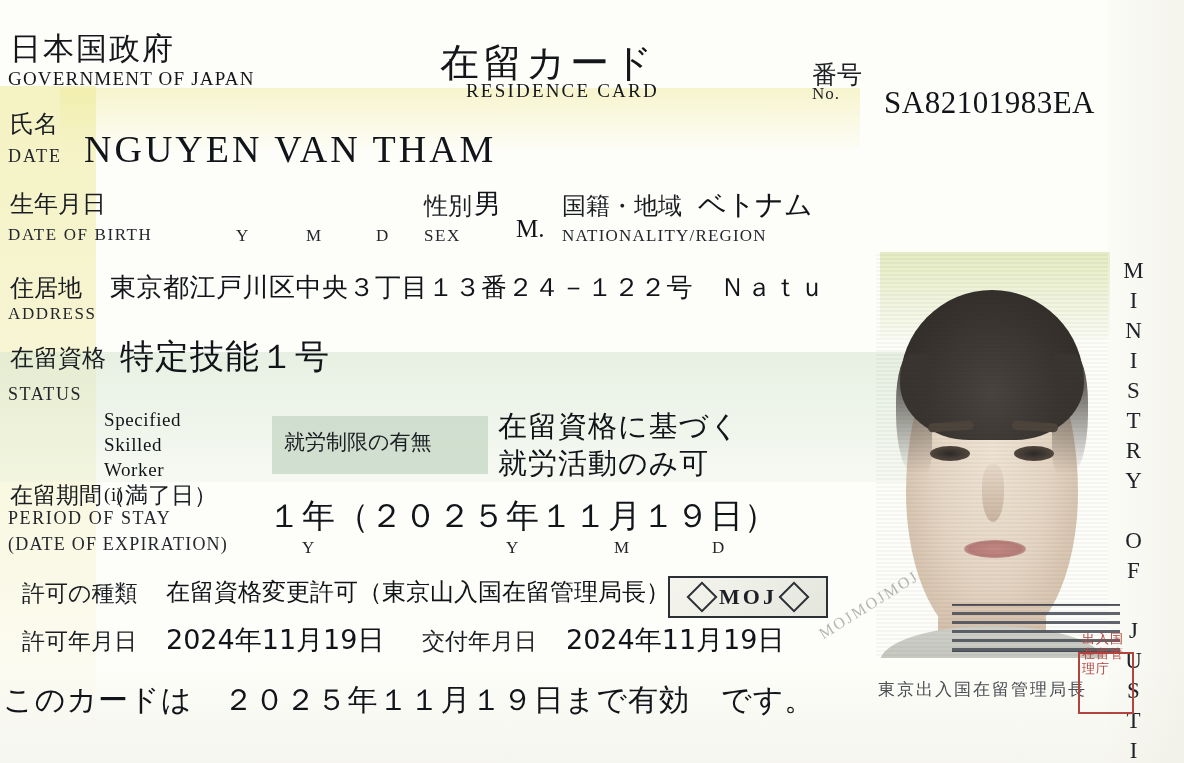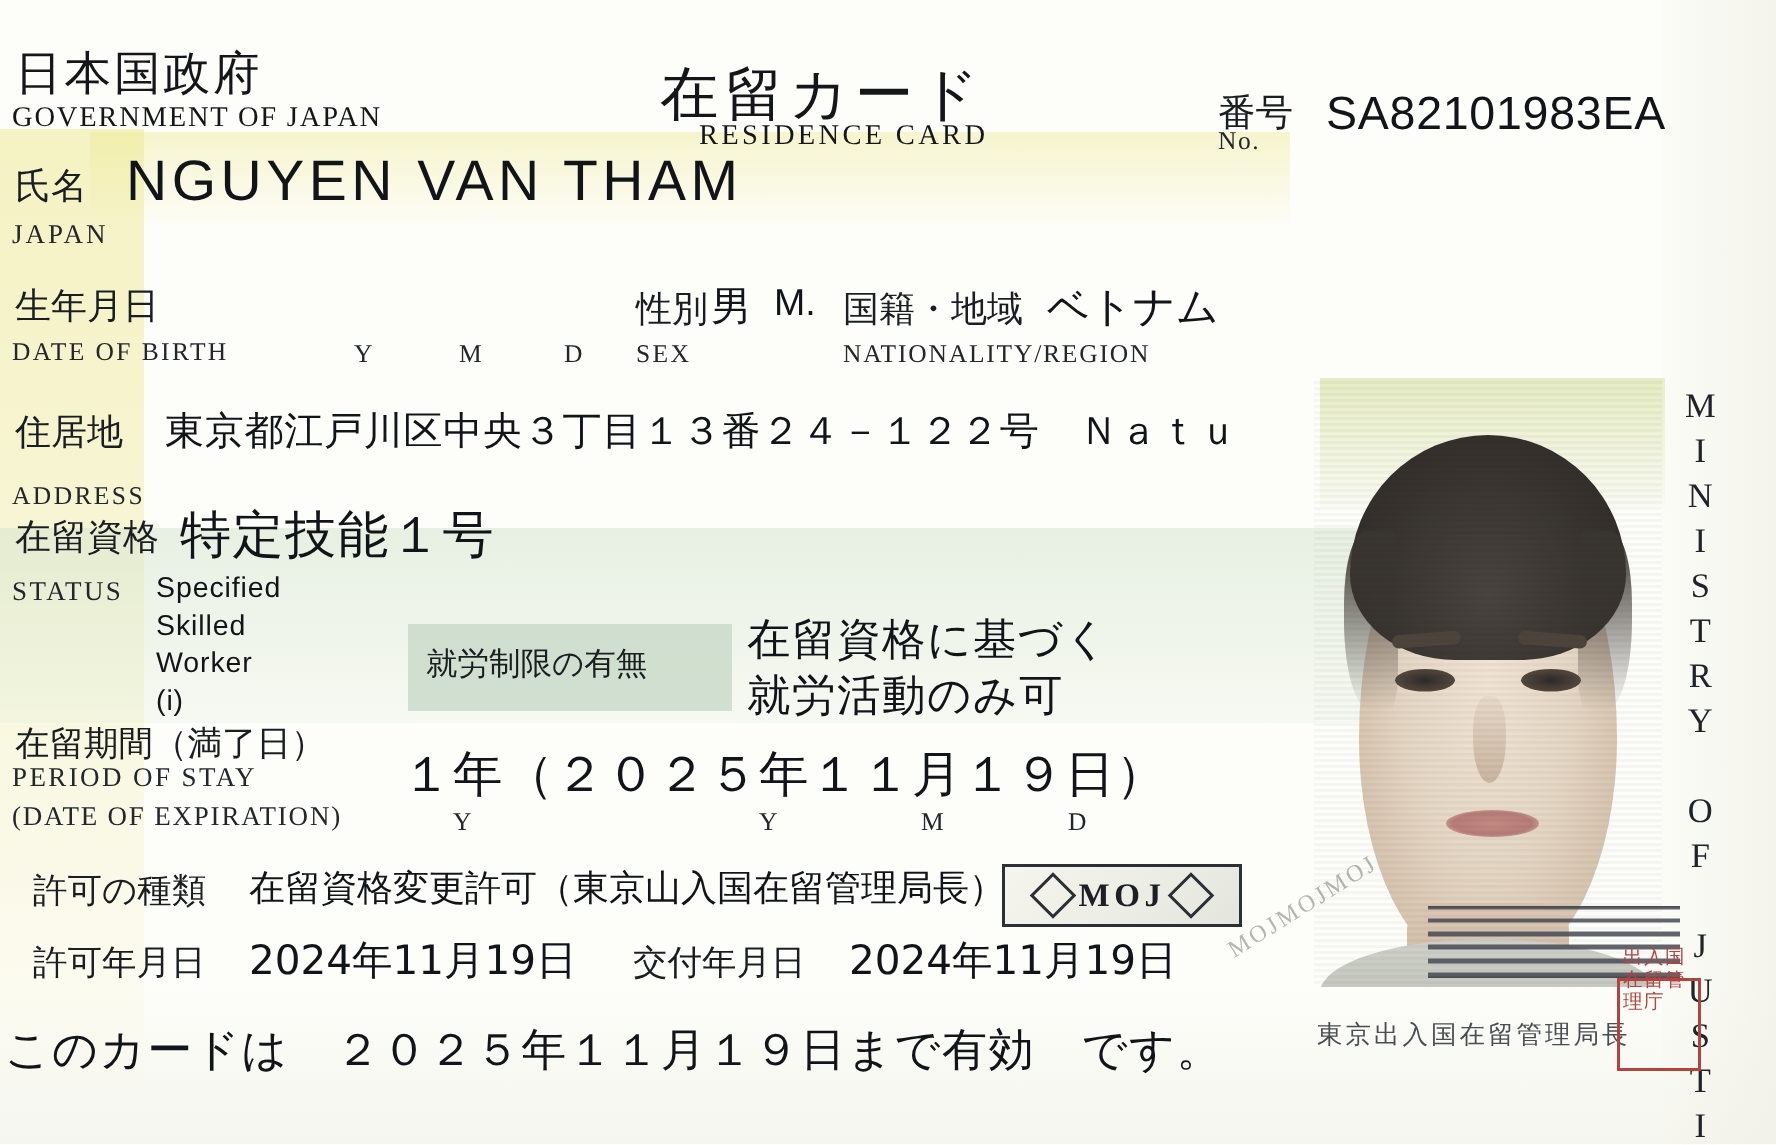--- a/index.html
+++ b/index.html
@@ -54,21 +54,21 @@
   }
 
   
   .abs { position: absolute; white-space: pre; }
   .jp { font-family: "DejaVu Sans", sans-serif; }
   .en { font-family: "Liberation Serif", serif; letter-spacing: 1px; }
 
   .lbl-jp { font-family: "DejaVu Sans", sans-serif; font-size: 22px; color: #1a1d22; }
   .lbl-en { font-family: "Liberation Serif", serif; font-size: 17px; letter-spacing: 1.6px; color: #23262c; }
   .val-jp { font-family: "DejaVu Sans", sans-serif; color: #111419; }
-  .val-en { font-family: Liberation Sans, sans-serif; color: #111419; }
+  .val-en { font-family: Liberation Serif, serif; color: #111419; margin-top: 27px; }
 
   
   #gov-jp { left: 10px; top: 28px; font-size: 31px; letter-spacing: 2px; }
   #gov-en { left: 8px; top: 68px; font-size: 19px; letter-spacing: 1.2px; }
 
   #title-jp { left: 440px; top: 36px; font-size: 39px; letter-spacing: 4px; }
   #title-en { left: 466px; top: 80px; font-size: 19px; letter-spacing: 2.2px; }
 
   #no-jp { left: 812px; top: 58px; font-size: 25px; }
   #no-en { left: 812px; top: 84px; font-size: 17px; letter-spacing: 1px; }
@@ -91,21 +91,21 @@
   #sex-val { left: 474px; top: 186px; font-size: 27px; }
   #sex-en { left: 424px; top: 226px; font-size: 17px; letter-spacing: 1.6px; }
   #sex-m { left: 516px; top: 188px; font-size: 25px; }
 
   #nat-jp { left: 562px; top: 190px; font-size: 24px; }
   #nat-val { left: 698px; top: 186px; font-size: 28px; }
   #nat-en { left: 562px; top: 226px; font-size: 17px; letter-spacing: 1.2px; }
 
   
   #addr-jp { left: 10px; top: 272px; font-size: 24px; font-family: Liberation Mono, monospace; }
-  #addr-en { left: 8px; top: 321px; font-size: 17px; letter-spacing: 1.6px; }
+  #addr-en { left: 8px; top: 304px; font-size: 17px; letter-spacing: 1.6px; }
   #addr-l1 { left: 110px; top: 270px; font-size: 26px; letter-spacing: 0.5px; }
   #addr-l2 { left: 110px; top: 300px; font-size: 26px; letter-spacing: 0.5px; }
 
   
   #status-jp { left: 10px; top: 342px; font-size: 24px; }
   #status-val { left: 120px; top: 334px; font-size: 34px; letter-spacing: 1px; }
   #status-en { left: 8px; top: 384px; font-size: 18px; letter-spacing: 1.6px; }
   #status-en-val { left: 104px; top: 380px; font-size: 19px; line-height: 25px; letter-spacing: 0.6px; }
 
   #work-restrict-lbl { left: 284px; top: 428px; font-size: 21px; }
@@ -263,21 +263,21 @@
   <div class="abs en" id="gov-en">GOVERNMENT OF JAPAN</div>
 
   <div class="abs jp" id="title-jp">在留カード</div>
   <div class="abs en" id="title-en">RESIDENCE CARD</div>
 
   <div class="abs lbl-jp" id="no-jp">番号</div>
   <div class="abs lbl-en" id="no-en">No.</div>
   <div class="abs val-en" id="no-val">SA82101983EA</div>
 
   <div class="abs lbl-jp" id="name-jp">氏名</div>
-  <div class="abs lbl-en" id="name-en">JAPAN</div>
+  <div class="abs lbl-en" id="name-en">DATE</div>
   <div class="abs val-en" id="name-val">NGUYEN VAN THAM</div>
 
   <div class="abs lbl-jp" id="dob-jp">生年月日</div>
   <div class="abs lbl-en" id="dob-en">DATE OF BIRTH</div>
   <div class="abs lbl-en" id="dob-y">Y</div>
   <div class="abs lbl-en" id="dob-m">M</div>
   <div class="abs lbl-en" id="dob-d">D</div>
 
   <div class="abs lbl-jp" id="sex-jp">性別</div>
   <div class="abs val-jp" id="sex-val">男</div>

